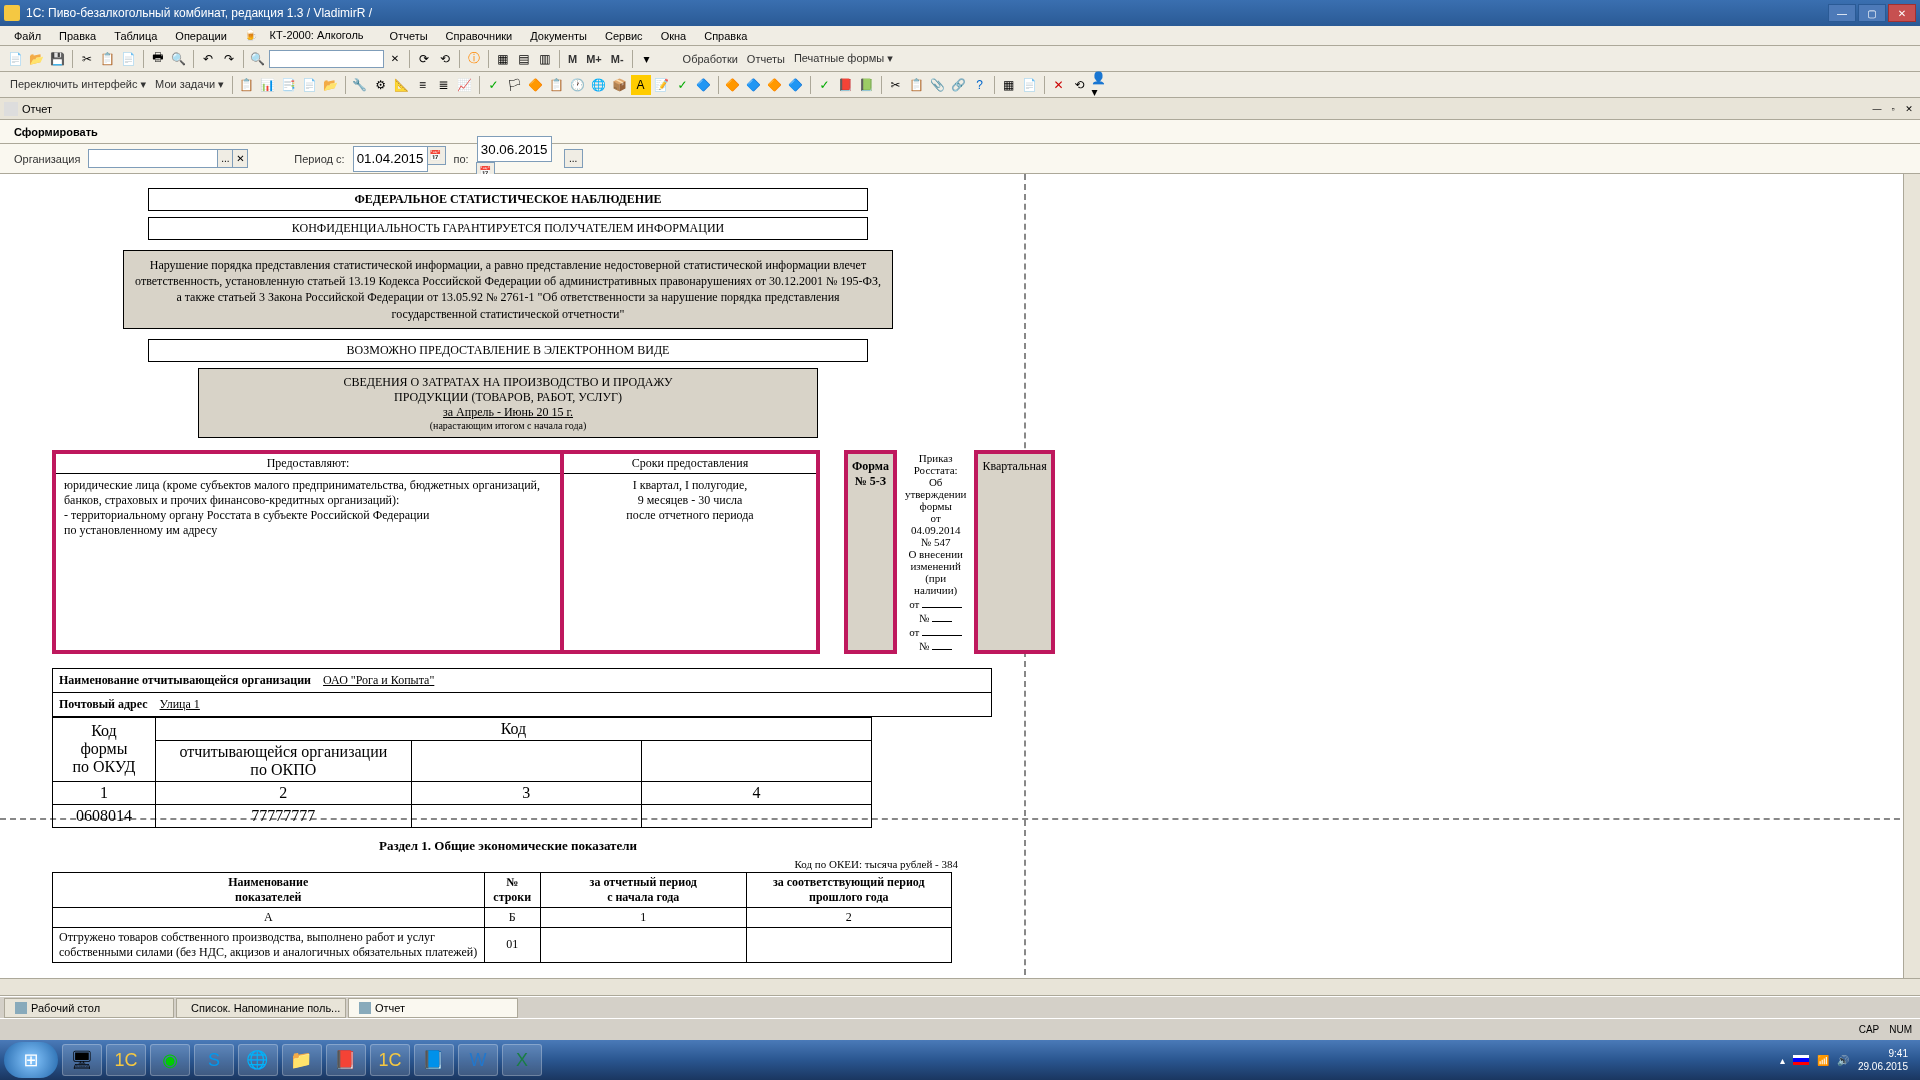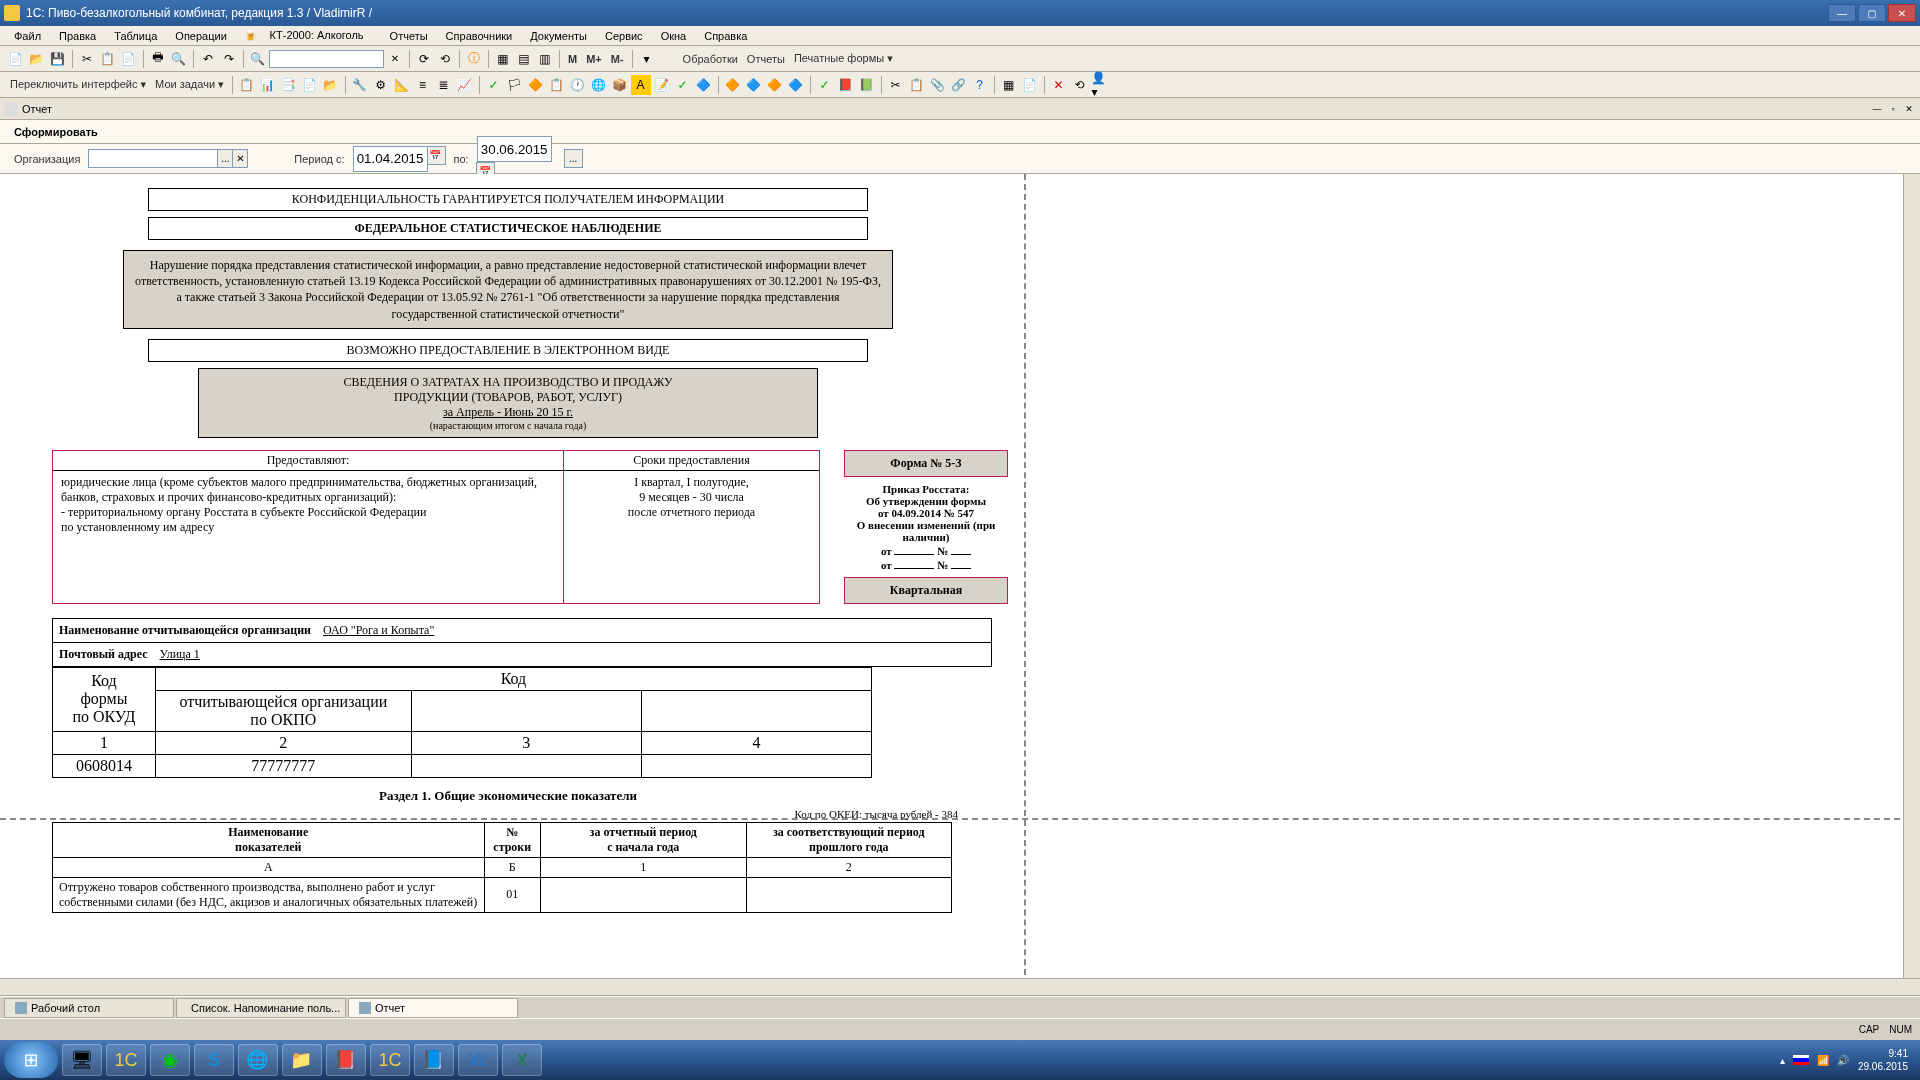--- a/index.html
+++ b/index.html
@@ -32,27 +32,27 @@
 .cal-btn { width:19px; height:19px; border:1px solid #7f9db9; background:#f0ede4; font-size:10px; text-align:center; line-height:17px; cursor:pointer; margin-left:-1px; }
 .report-viewport { position:relative; height:822px; background:#fff; overflow:hidden; border-bottom:1px solid #aca899; }
 .report-page { position:absolute; left:8px; top:8px; width:1000px; font-family:"Times New Roman",serif; color:#000; }
 .vdash { position:absolute; left:1024px; top:0; height:100%; border-left:2px dashed #888; }
 .vscroll { position:absolute; right:0; top:0; width:17px; height:100%; background:#e8e4d8; border-left:1px solid #aca899; }
 .hscroll { position:absolute; bottom:0; left:0; height:17px; width:100%; background:#e8e4d8; border-top:1px solid #aca899; }
 .box-plain { margin:6px auto; border:1px solid #000; width:720px; text-align:center; padding:3px; font-size:12px; }
 .box-big { margin:10px auto; border:1px solid #000; width:770px; background:#d8d3c8; padding:6px 10px; text-align:center; font-size:12px; line-height:1.35; }
 .box-gray { margin:6px auto; border:1px solid #000; width:620px; background:#d8d3c8; padding:6px; text-align:center; font-size:12px; }
 .row3 { display:flex; margin:12px 0 0 44px; gap:24px; }
-.cell { border:1px solid #be185d; font-size:12px; }
+.cell { border:4px solid #be185d; font-size:12px; }
 .left-tbl { width:768px; display:flex; }
 .left-tbl .c1 { width:512px; }
 .left-tbl .c2 { width:256px; }
 .hd { border-bottom:1px solid #000; text-align:center; padding:2px; }
 .bd { padding:4px 8px; height:118px; }
-.right-stack { width:186px; display:flex; flex-direction:column; gap:4px;font-weight:bold; }
+.right-stack { width:186px; display:flex; flex-direction:row; gap:4px; }
 .formbox { background:#d8d3c8; text-align:center; padding:5px 4px; }
 .infobox { text-align:center; padding:2px 4px; font-size:11px; border:none; }
 .uline { border-bottom:1px solid #000; display:inline-block; min-width:40px; height:12px; }
 .org-tbl { border:1px solid #000; margin:14px 0 0 44px; width:940px; }
 .org-row { border-bottom:1px solid #000; padding:4px 6px; font-size:12px; }
 .org-row b { font-weight:bold; }
 .code-tbl { border-collapse:collapse; margin:0 4px 0 44px; width:820px; font-size:16px; }
 .code-tbl td,.code-tbl th { border:1px solid #000; text-align:center; padding:2px 4px; }
 .sec-title { text-align:center; font-weight:bold; font-size:13px; margin:10px 0 4px 0; }
 .okei { text-align:right; margin:0 50px 2px 0; font-size:11px; }
@@ -225,22 +225,22 @@
   <div class="cal-btn" style="margin-left:4px;">...</div>
 </div>
 
 <div class="report-viewport">
   <div class="vdash"></div>
   <div class="hdash"></div>
   <div class="vscroll"></div>
   <div class="hscroll"></div>
 
   <div class="report-page">
+    <div class="box-plain"><b>ФЕДЕРАЛЬНОЕ СТАТИСТИЧЕСКОЕ НАБЛЮДЕНИЕ</b></div>
     <div class="box-plain">КОНФИДЕНЦИАЛЬНОСТЬ ГАРАНТИРУЕТСЯ ПОЛУЧАТЕЛЕМ ИНФОРМАЦИИ</div>
-    <div class="box-plain"><b>ФЕДЕРАЛЬНОЕ СТАТИСТИЧЕСКОЕ НАБЛЮДЕНИЕ</b></div>
     <div class="box-big">Нарушение порядка представления статистической информации, а равно представление недостоверной статистической информации влечет ответственность, установленную статьей 13.19 Кодекса Российской Федерации об административных правонарушениях от 30.12.2001 № 195-ФЗ, а также статьей 3 Закона Российской Федерации от 13.05.92 № 2761-1 "Об ответственности за нарушение порядка представления государственной статистической отчетности"</div>
     <div class="box-plain">ВОЗМОЖНО ПРЕДОСТАВЛЕНИЕ В ЭЛЕКТРОННОМ ВИДЕ</div>
     <div class="box-gray">
       <div>СВЕДЕНИЯ О ЗАТРАТАХ НА ПРОИЗВОДСТВО И ПРОДАЖУ</div>
       <div>ПРОДУКЦИИ (ТОВАРОВ, РАБОТ, УСЛУГ)</div>
       <div style="text-decoration:underline;">за Апрель  -       Июнь       20 15   г.</div>
       <div style="font-size:10px;">(нарастающим итогом с начала года)</div>
     </div>
 
     <div class="row3">

